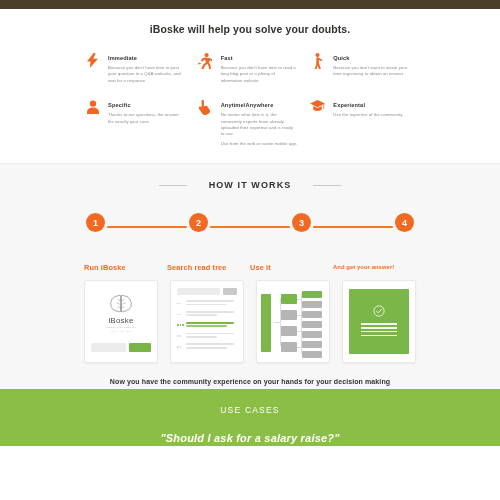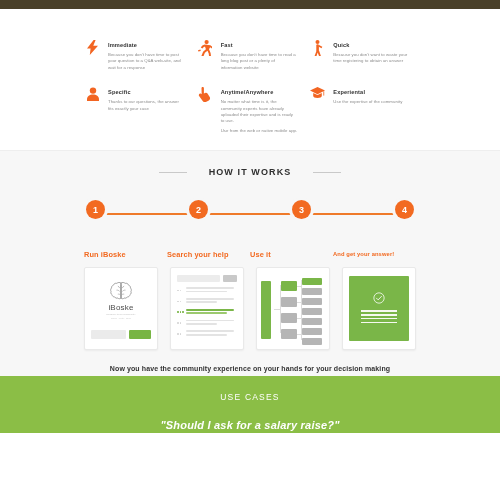--- a/index.html
+++ b/index.html
@@ -196,20 +196,21 @@
 </head>
 <body>
 
 <div class="page">
 
   <div class="hero-strip"></div>
 
   <div class="features-wrap">
 
     <div class="headline">
+      <span class="l2">iBoske will help you solve your doubts.</span>
     </div>
 
     <div class="feature-grid">
 
       <div class="feature">
         <span class="ficon">
           <svg width="11" height="15" viewBox="0 0 11 15">
               <path d="M6.6 0L0 8.4h3.6L2.8 15 11 5.8H6.3L8.6 0z" fill="#f26522"></path>
             </svg>
         </span>
@@ -306,21 +307,21 @@
       <div class="steps-inner">
         <div class="step-node">1</div>
         <div class="step-node">2</div>
         <div class="step-node">3</div>
         <div class="step-node">4</div>
       </div>
     </div>
 
     <div class="step-labels">
       <div class="step-label">Run iBoske</div>
-      <div class="step-label">Search your help</div>
+      <div class="step-label">Search read tree</div>
       <div class="step-label">Use it</div>
       <div class="step-label small">And get your answer!</div>
     </div>
 
     <div class="cards">
 
       <div class="card">
         <div class="logo-box">
           <svg class="brain" viewBox="0 0 24 21">
             <path d="M12 1.2c-1.4-1-3.4-.9-4.6.3-1.6-.5-3.3.4-3.8 2-1.4.4-2.3 1.8-2 3.2-1.1.9-1.4 2.5-.6 3.7-.6 1.3-.1 2.9 1.1 3.6.1 1.5 1.4 2.6 2.9 2.5.7 1.2 2.2 1.7 3.5 1.2.8.9 2.2 1.1 3.2.4V1.2z" fill="none" stroke="#9a9a9a" stroke-width="1"></path>

